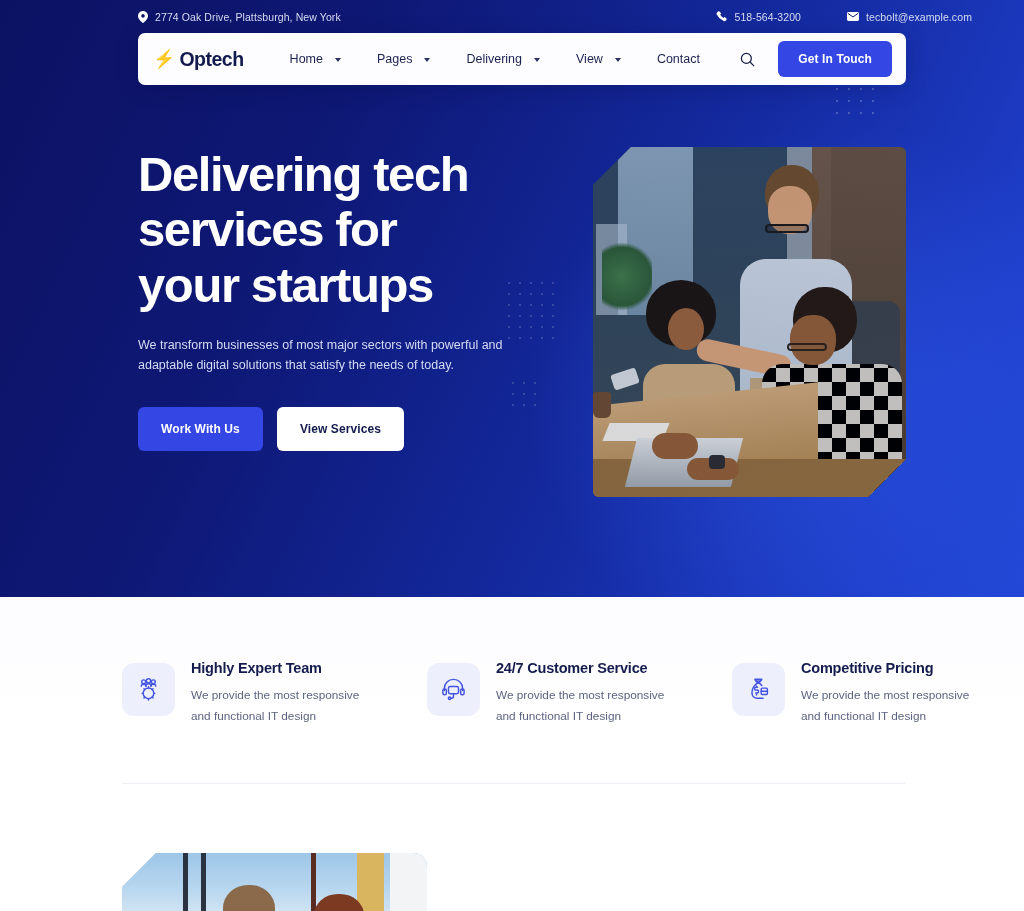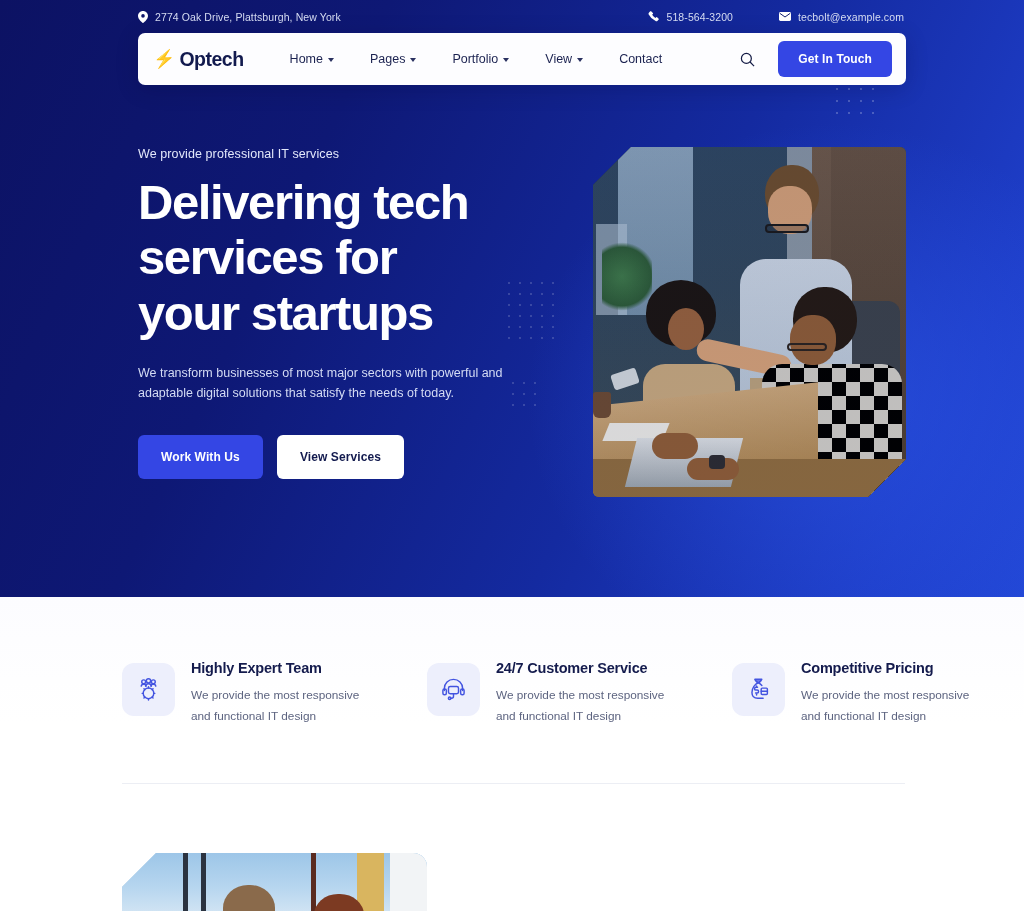--- a/index.html
+++ b/index.html
@@ -32,21 +32,21 @@
     position:absolute; width:2px; height:2px; border-radius:50%;
     background:rgba(255,255,255,.22);
   }
   .dots.bright span { background:rgba(255,255,255,.30); }
 
   
   .topbar {
     position:relative; z-index:5;
     height:33px;
     display:flex; align-items:center;
-    padding:0 120px 0 138px;
+    padding:0 52px 0 138px;
     font-size:10.5px; color:#d7ddf3; letter-spacing:.1px;
   }
   .topbar .left { display:flex; align-items:center; gap:7px; }
   .topbar .right { margin-left:auto; display:flex; align-items:flex-end; gap:46px; }
   .topbar .item { display:flex; align-items:center; gap:7px; }
   .topbar svg { display:block; }
 
   
   .navwrap { position:relative; z-index:6; padding:0 118px 0 138px; }
   .nav {
@@ -57,21 +57,21 @@
     padding:0 14px 0 15px;
     box-shadow:0 4px 22px rgba(3,8,50,.20);
   }
   .logo { display:flex; align-items:center; gap:4px; margin-right:28px; }
   .logo .bolt { color:#3a4ce8; font-size:18px; line-height:1; display:block; margin-top:-1px;}
   .logo .word {
     font-size:19.5px; font-weight:700; color:#121a4e; letter-spacing:-.5px;
   }
   .menu { display:flex; align-items:center; gap:0; }
   .menu .mi {
-    display:flex; align-items:center; gap:5px;
+    display:flex; align-items:center; gap:12px;
     font-size:12.5px; color:#1b2250; font-weight:400;
     padding:0 18px; cursor:pointer; white-space:nowrap;
   }
   .caret {
     width:0;height:0;border-left:3.5px solid transparent;border-right:3.5px solid transparent;
     border-top:4px solid #2a3160; display:block; margin-top:2px;
   }
   .nav-right { margin-left:auto; display:flex; align-items:center; gap:20px; }
   .search-btn {
     width:22px;height:22px;display:flex;align-items:center;justify-content:center;
@@ -298,21 +298,21 @@
       <div class="menu">
         <div class="mi">
           <span>Home</span>
           <i class="caret"></i>
         </div>
         <div class="mi">
           <span>Pages</span>
           <i class="caret"></i>
         </div>
         <div class="mi">
-          <span>Portfolio</span>
+          <span>Delivering</span>
           <i class="caret"></i>
         </div>
         <div class="mi">
           <span>View</span>
           <i class="caret"></i>
         </div>
         <div class="mi">
           <span>Contact</span>
         </div>
       </div>
@@ -323,21 +323,20 @@
               <line x1="10.7" y1="10.7" x2="15" y2="15" stroke="#141b45" stroke-width="1.3"></line>
             </svg>
         </div>
         <button class="cta">Get In Touch</button>
       </div>
     </nav>
   </div>
 
   <div class="hero-inner">
     <div class="hero-left">
-      <div class="eyebrow">We provide professional IT services</div>
       <h1 class="headline">
         <span>Delivering tech</span><br>
         <span>services for</span><br>
         <span>your startups</span>
       </h1>
       <p class="sub">We transform businesses of most major sectors with powerful and adaptable digital solutions that satisfy the needs of today.</p>
       <div class="hero-btns">
         <button class="btn btn-primary">Work With Us</button>
         <button class="btn btn-light">View Services</button>
       </div>

